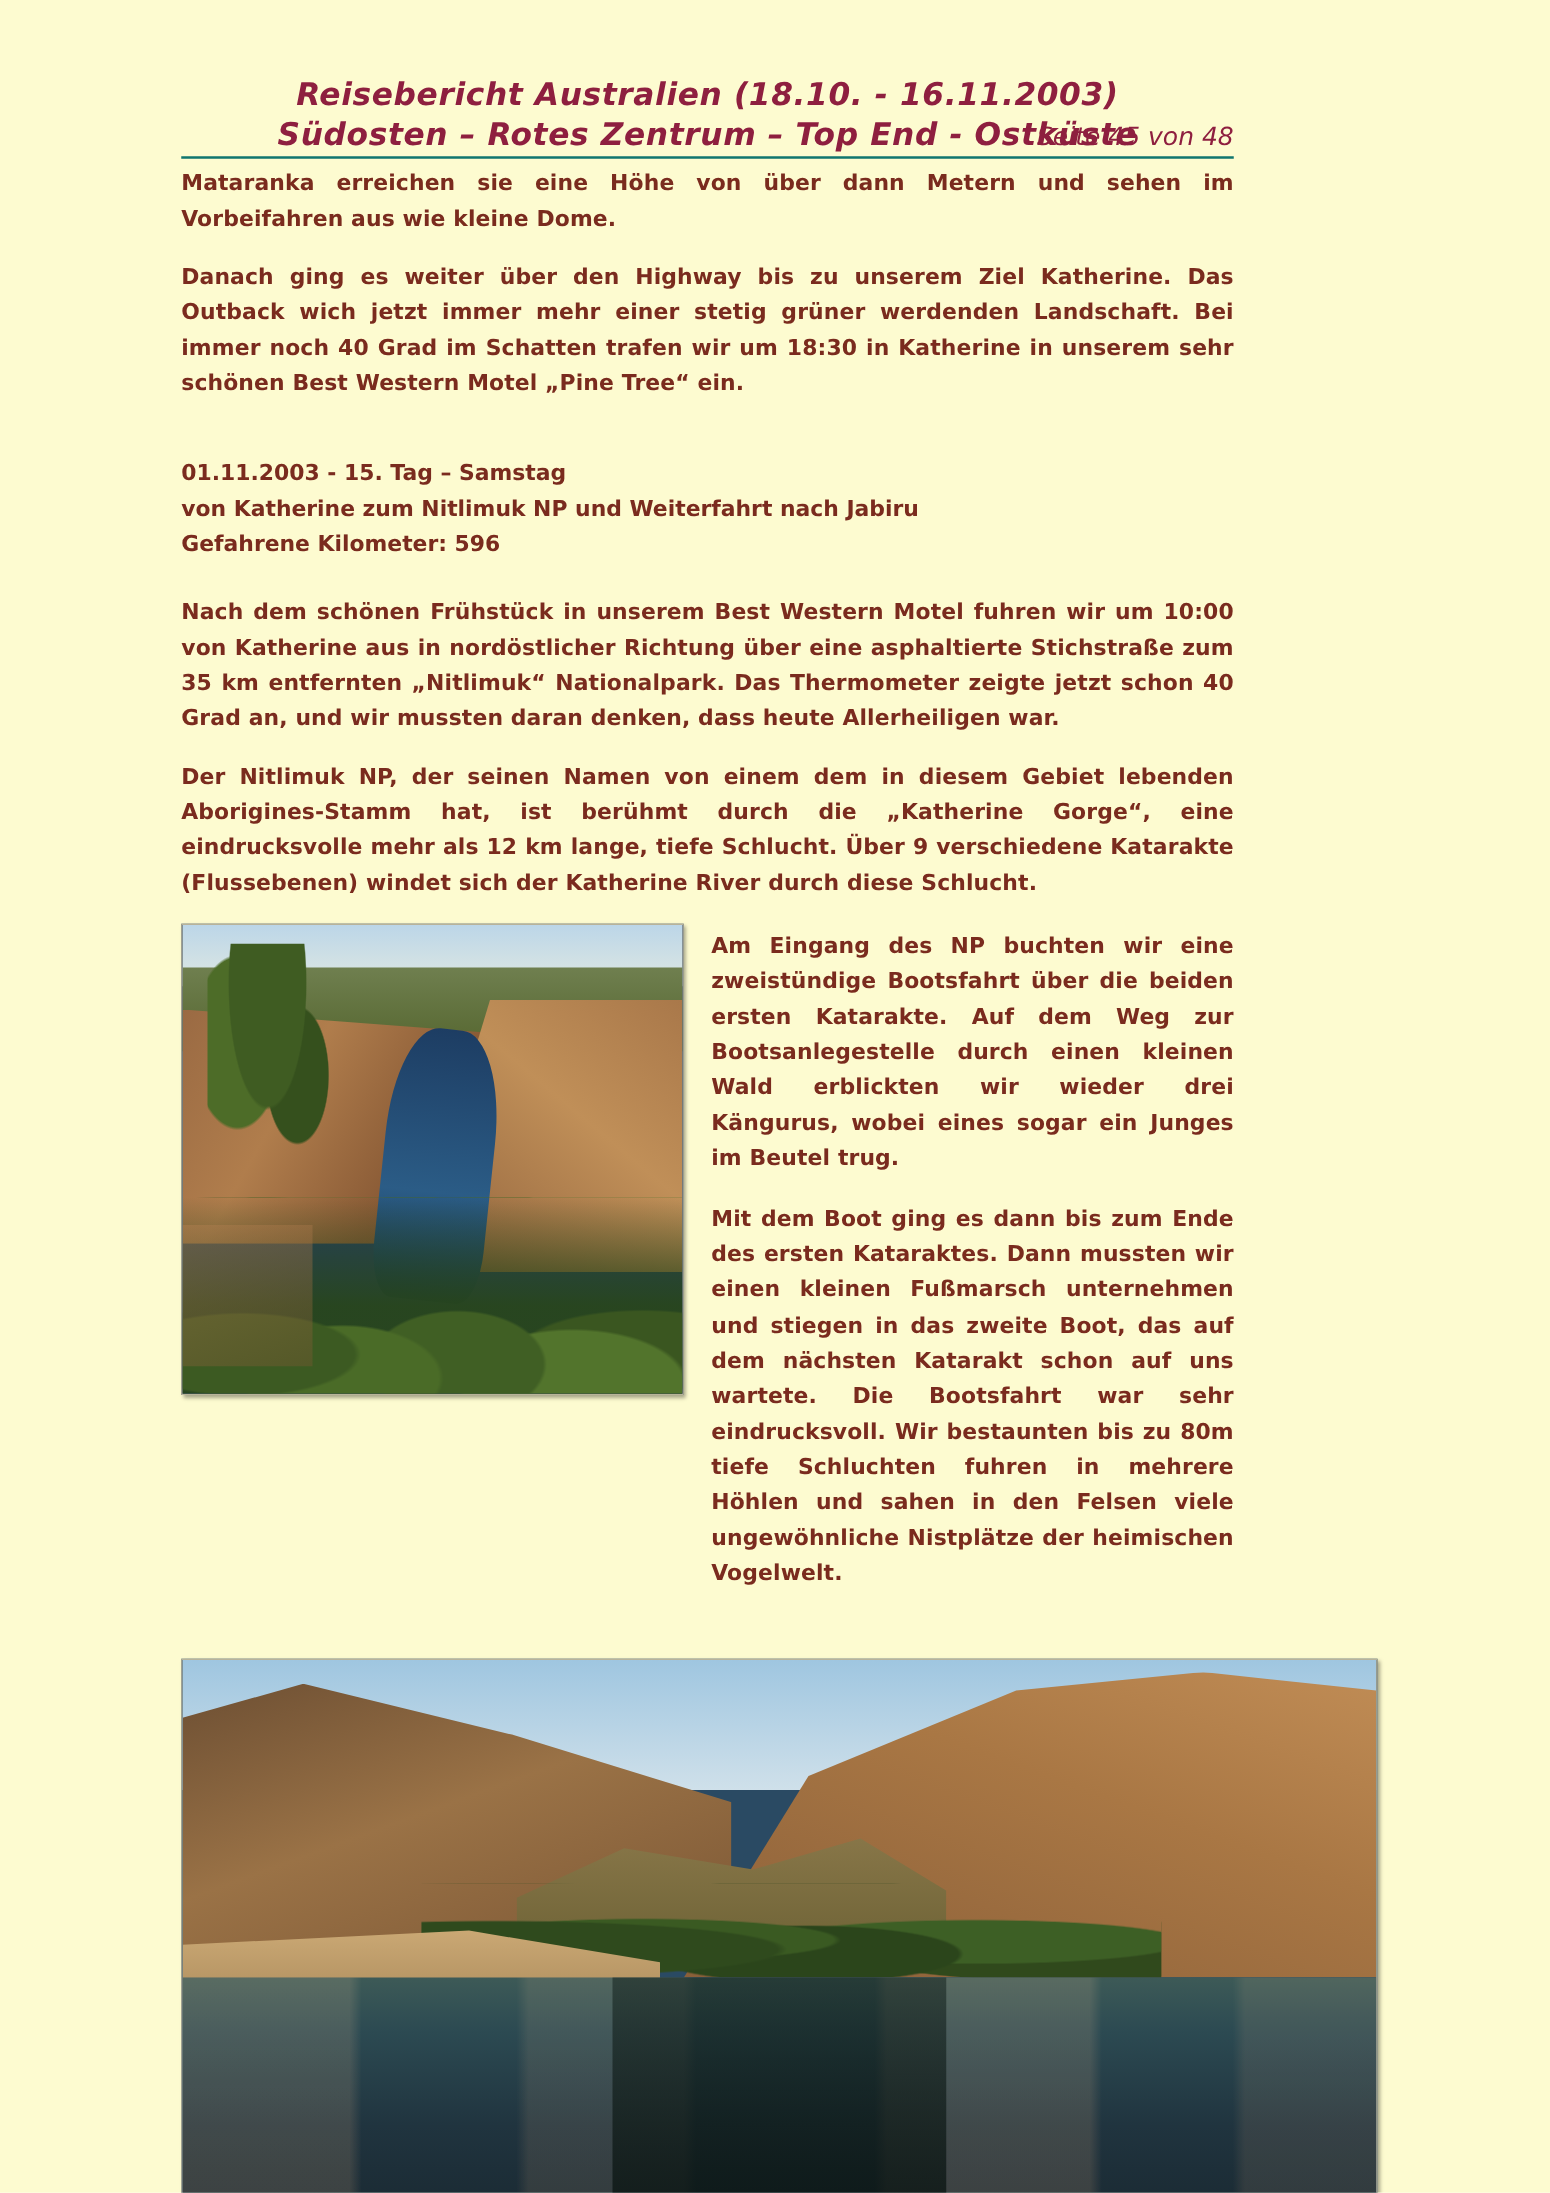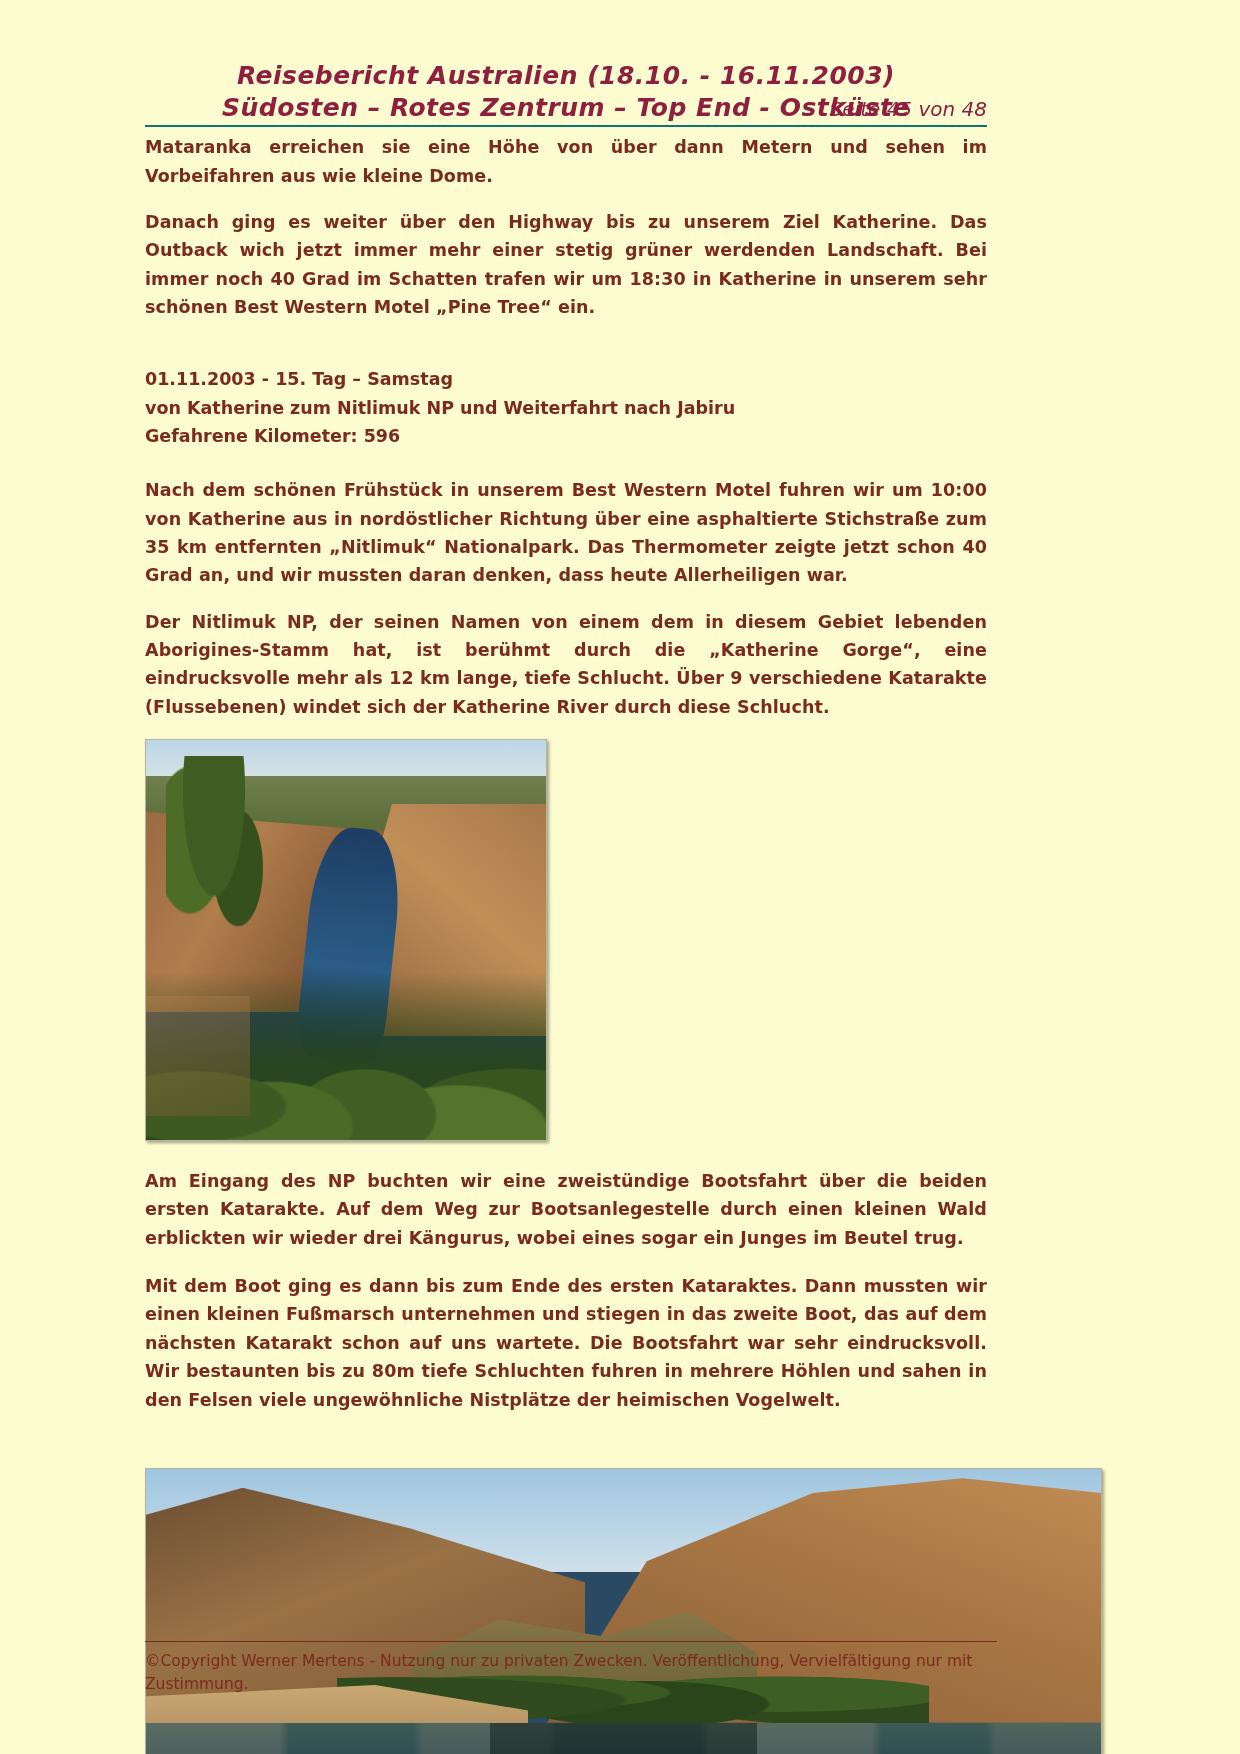--- a/index.html
+++ b/index.html
@@ -79,21 +79,20 @@
     line-height: 1.62;
     color: #7a2b1e;
     margin: 0 0 26px 0;
   }
   
   .two-col {
     display: flex;
     align-items: flex-start;
     margin-top: 8px;
     gap: 22px;
-    flex-direction: column;
   }
   .photo-left {
     width: 400px;
     height: 375px;
     flex: 0 0 400px;
     border: 1px solid #b8b39a;
     box-shadow: 2px 2px 3px rgba(0,0,0,0.35);
     position: relative;
     overflow: hidden;
     background: #26405e;
@@ -279,15 +278,14 @@
     <div class="p2-cliffL"></div>
     <div class="p2-cliffR"></div>
     <div class="p2-mid"></div>
     <div class="p2-trees"></div>
     <div class="p2-bankL"></div>
     <div class="p2-water"></div>
     <div class="p2-refl"></div>
     <div class="p2-reflDark"></div>
   </div>
 
-  <div class="footer">©Copyright Werner Mertens - Nutzung nur zu privaten Zwecken.  Veröffentlichung, Vervielfältigung nur mit Zustimmung.</div>
 
 </div>
 
 </body></html>

